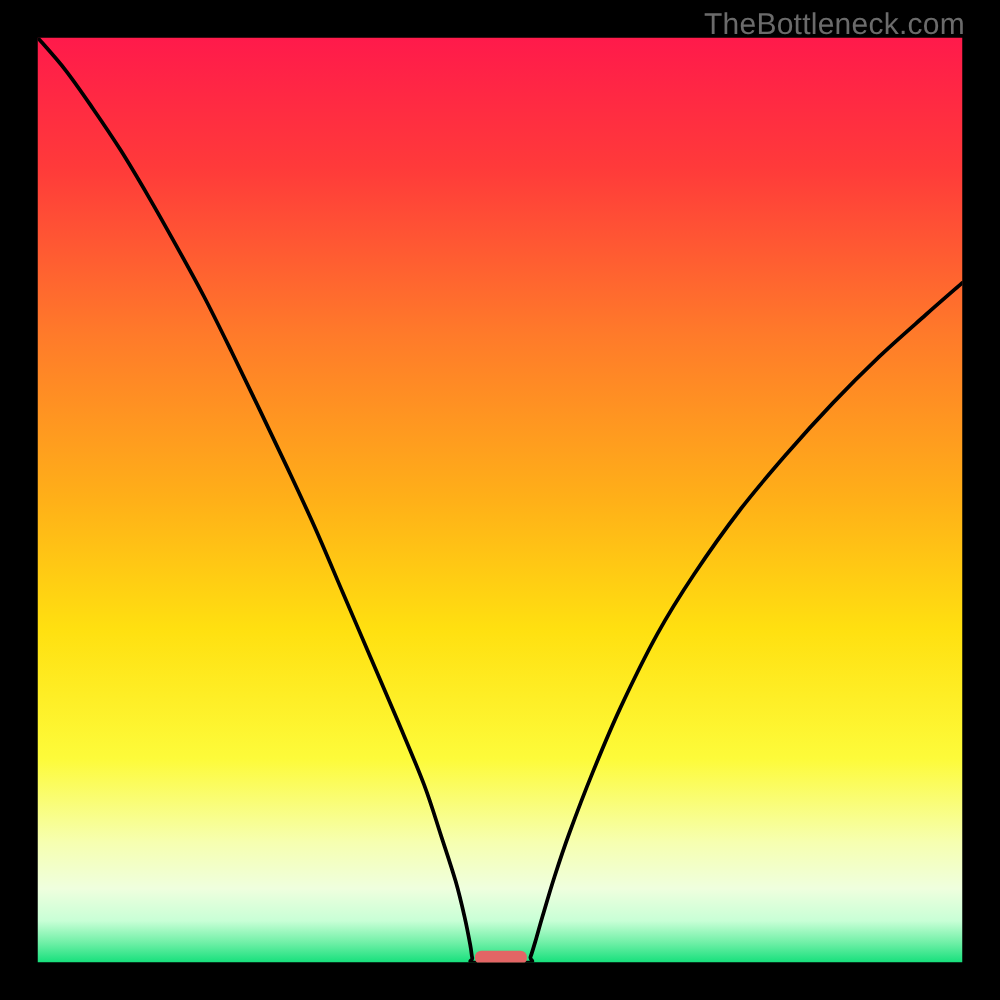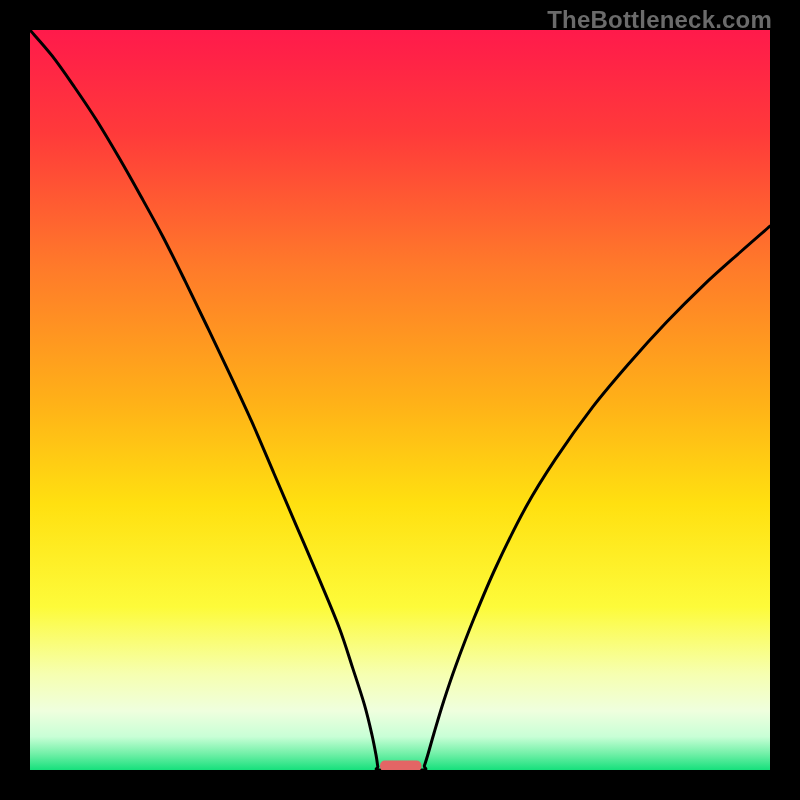--- a/index.html
+++ b/index.html
@@ -33,21 +33,21 @@
   .curve-svg {
     position: absolute;
     inset: 0;
   }
   .watermark {
     position: absolute;
     top: 6px;
     right: 28px;
     color: #6b6b6b;
     font-size: 24px;
-    font-weight: 700;
+    font-weight: 400;
     letter-spacing: 0.2px;
     user-select: none;
   }
 </style>
 </head>
 <body>
 
 <div class="frame">
 
   <div class="plot-area">

